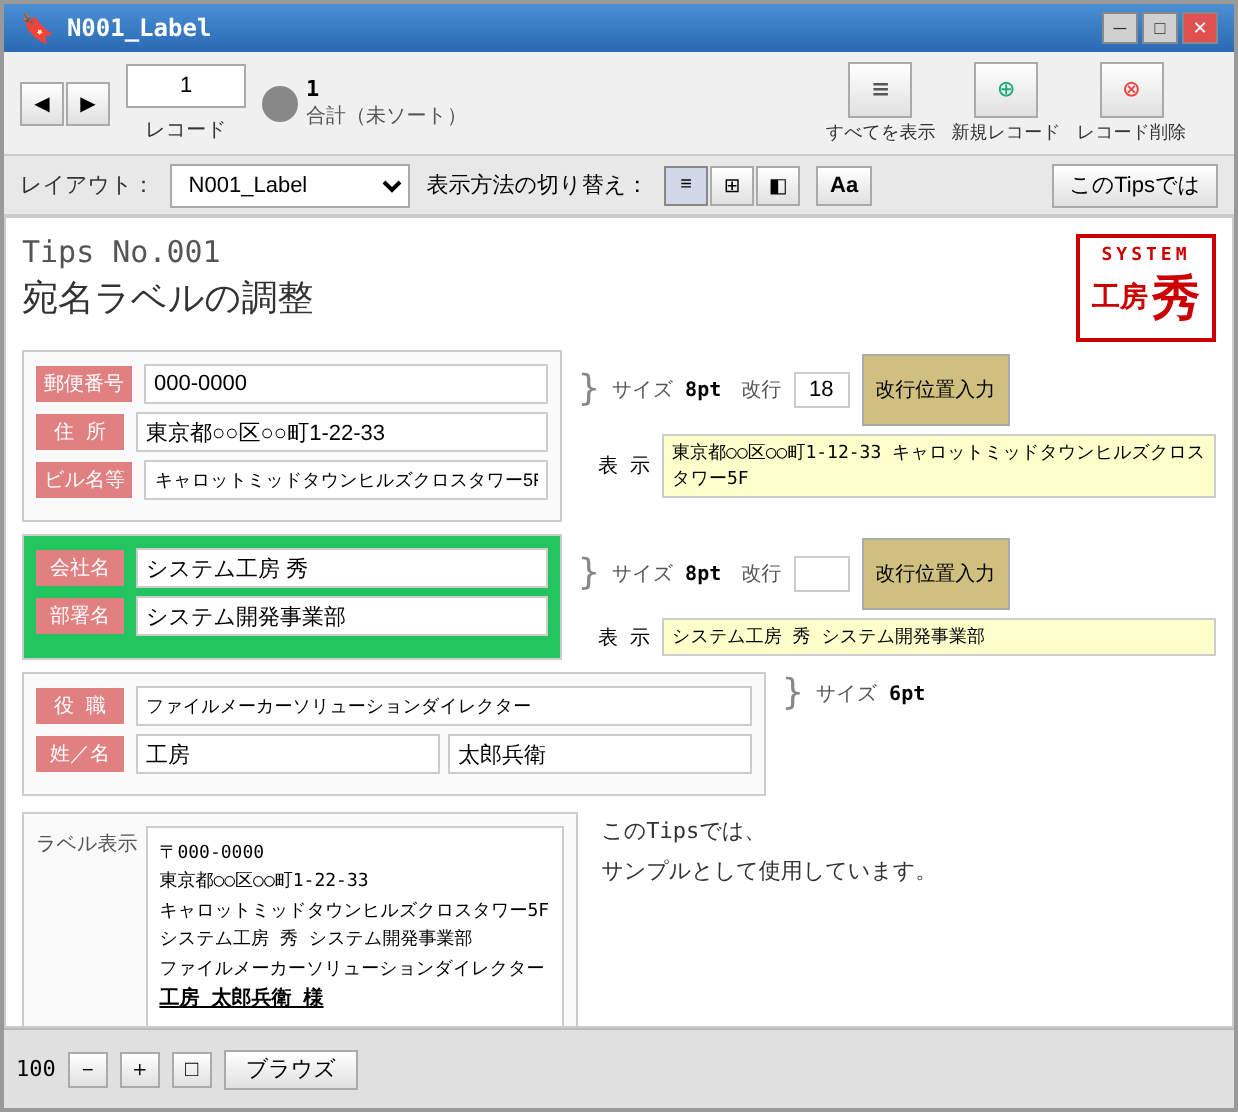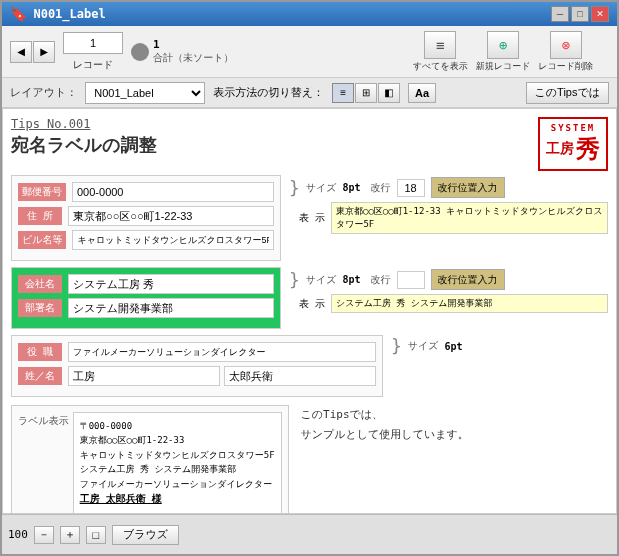--- a/index.html
+++ b/index.html
@@ -38,30 +38,30 @@
     .view-btn { width: 22px; height: 20px; border: 1px solid #aaa; background: linear-gradient(to bottom, #fff, #e0e0e0); cursor: pointer; display: flex; align-items: center; justify-content: center; font-size: 10px; }
     .view-btn.active { background: #d0d8e8; border-color: #888; }
     .aa-btn { width: 28px; height: 20px; border: 1px solid #aaa; background: linear-gradient(to bottom, #fff, #e0e0e0); cursor: pointer; font-size: 11px; font-weight: bold; display: flex; align-items: center; justify-content: center; }
     .edit-layout-btn { height: 22px; border: 1px solid #aaa; background: linear-gradient(to bottom, #fff, #e0e0e0); cursor: pointer; padding: 0 8px; font-size: 11px; }
     
     
     .main-content { flex: 1; background: white; border: 1px solid #ccc; margin: 0; overflow-y: auto; padding: 8px; position: relative; }
     
     
     .tips-header { display: flex; justify-content: space-between; align-items: flex-start; margin-bottom: 4px; }
-    .tips-no { font-size: 12px; color: #555; text-decoration: underline; }
-    .tips-title { font-size: 18px; font-weight: bold; color: #333; margin-top: 2px; }
+    .tips-no { font-size: 15px; color: #555; }
+    .tips-title { font-size: 18px; font-weight: normal; color: #333; margin-top: 2px; }
     .system-badge { border: 2px solid #cc0000; padding: 4px 6px; display: flex; flex-direction: column; align-items: center; background: white; }
     .system-line1 { font-size: 9px; color: #cc0000; font-weight: bold; letter-spacing: 2px; }
     .system-line2 { font-size: 14px; font-weight: bold; color: #cc0000; display: flex; align-items: center; gap: 2px; }
     .system-kanji { font-size: 24px; color: #cc0000; font-weight: bold; }
     .form-row { display: flex; align-items: center; gap: 6px; margin-bottom: 4px; }
     .field-label { background: #e08080; color: white; font-size: 10px; padding: 2px 4px; min-width: 44px; text-align: center; white-space: nowrap; }
     .field-input { border: 1px solid #ccc; background: white; padding: 2px 4px; font-size: 11px; flex: 1; height: 20px; }
-    .kaigyo-btn { height: 21px; border: 1px solid #aaa; background: #d0c080; padding: 0 6px; font-size: 10px; cursor: pointer; white-space: nowrap; }
+    .kaigyo-btn { height: 36px; border: 1px solid #aaa; background: #d0c080; padding: 0 6px; font-size: 10px; cursor: pointer; white-space: nowrap; }
     
     
     .status-bar { background: #e0e0e0; border-top: 1px solid #bbb; padding: 2px 6px; display: flex; align-items: center; gap: 6px; height: 40px; flex-shrink: 0; }
     .status-btn { width: 20px; height: 18px; border: 1px solid #aaa; background: linear-gradient(to bottom, #fff, #e0e0e0); cursor: pointer; display: flex; align-items: center; justify-content: center; font-size: 11px; }
     .browse-btn { height: 20px; border: 1px solid #aaa; background: linear-gradient(to bottom, #fff, #e0e0e0); cursor: pointer; padding: 0 10px; font-size: 11px; }
     .brace-label { color: #888; font-size: 18px; line-height: 1; }
   </style>
 </head>
 <body>
 

